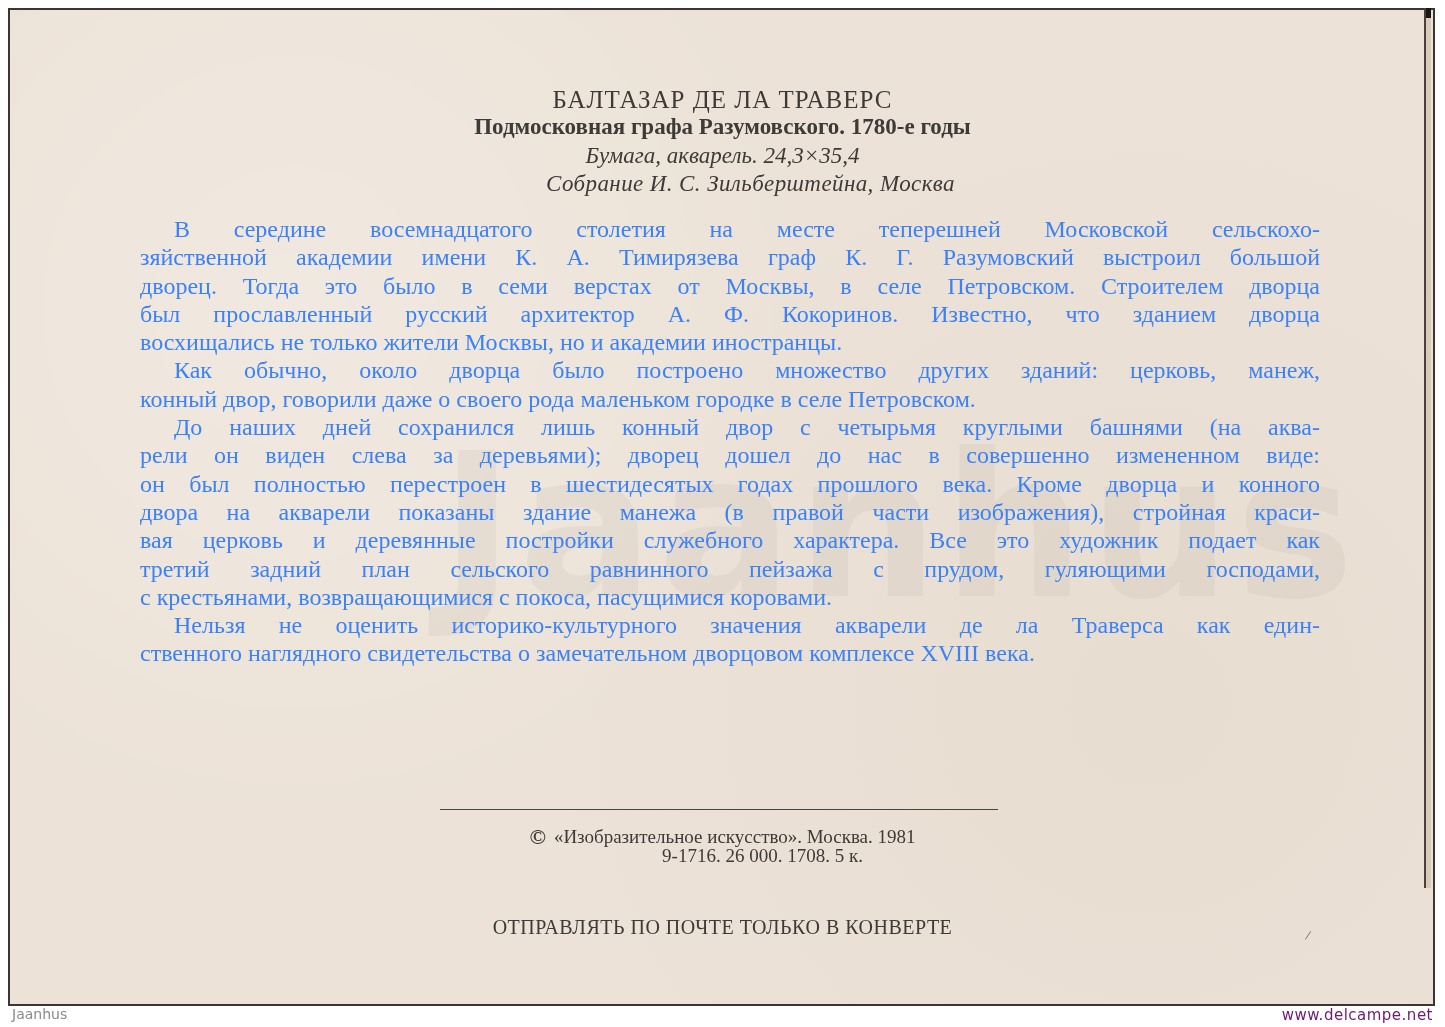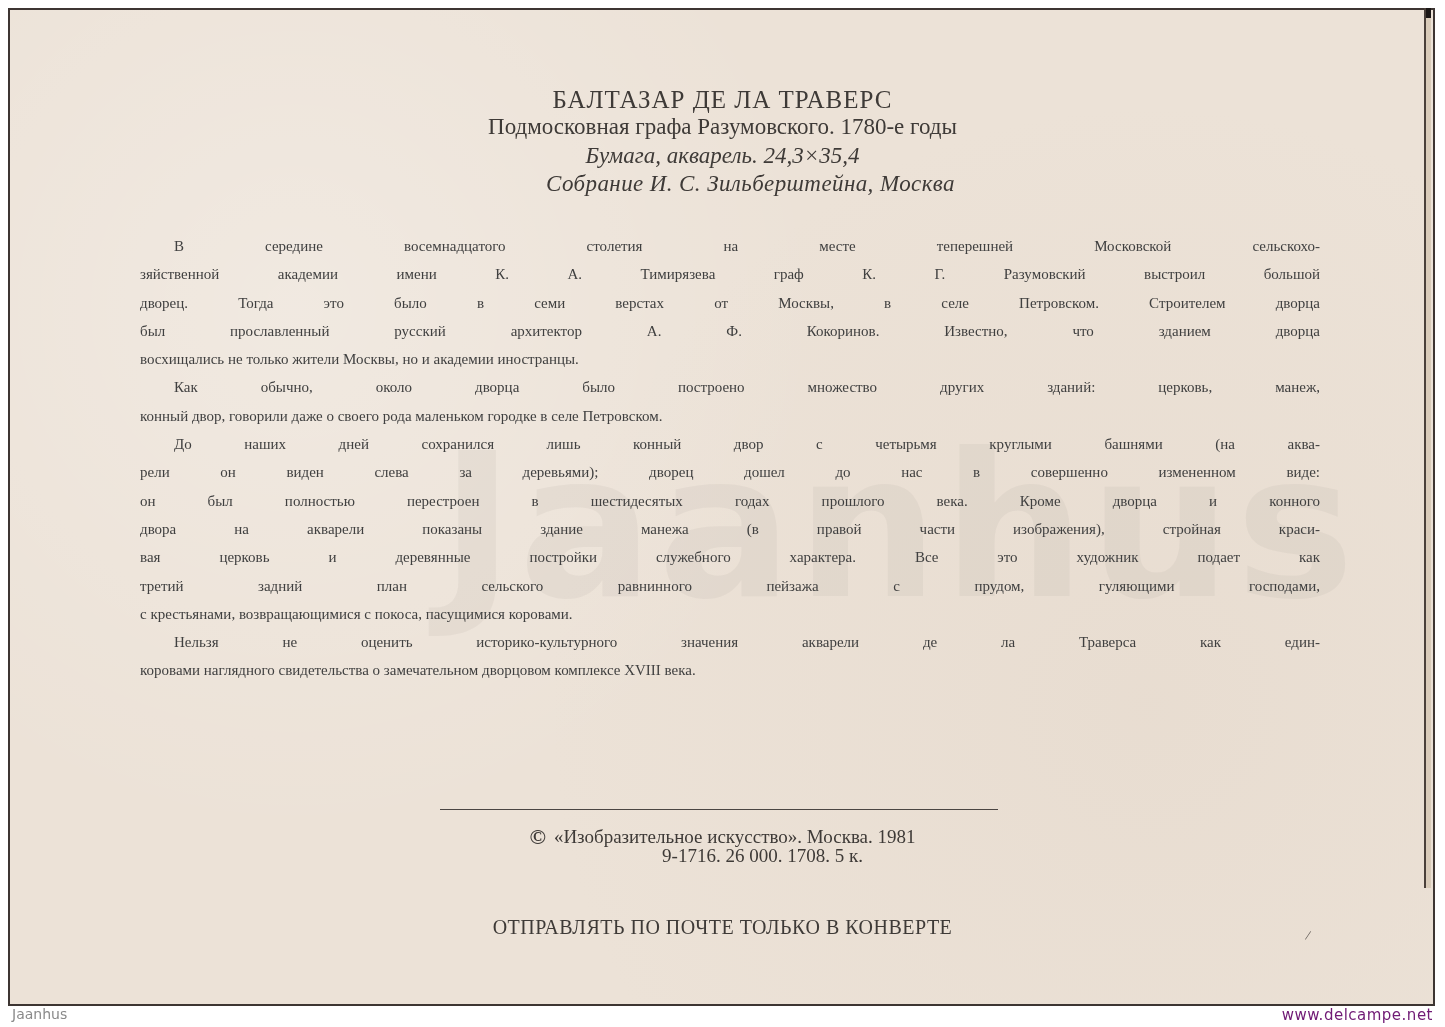--- a/index.html
+++ b/index.html
@@ -35,31 +35,31 @@
     background: #1b1716;
   }
   .heading {
     position: absolute;
     left: 0; width: 1445px;
     text-align: center;
     color: #3e3a37;
     line-height: 28px;
   }
   .h-title { top: 86px; font-size: 25px; letter-spacing: 1px; }
-  .h-sub { top: 113px; font-size: 23px; }
+  .h-sub { top: 113px; font-size: 23px; font-weight: bold; }
   .h-medium { top: 142px; font-size: 23px; font-style: italic; }
   .h-collection { top: 170px; font-size: 23px; font-style: italic; letter-spacing: 0.4px; padding-left: 28px; }
 
   .body-text {
     position: absolute;
-    left: 140px; top: 232px;
+    left: 140px; top: 215px;
     width: 1180px;
-    font-size: 15px;
+    font-size: 24px;
     line-height: 28.3px;
-    color: #404040;
+    color: #3b82f6;
   }
   .line {
     display: block;
     text-align: justify;
     text-align-last: justify;
     height: 28.3px;
     white-space: nowrap;
     overflow: visible;
   }
   .line.last { text-align-last: left; }
@@ -147,21 +147,21 @@
 
   <span class="line indent">До наших дней сохранился лишь конный двор с четырьмя круглыми башнями (на аква-</span>
   <span class="line">рели он виден слева за деревьями); дворец дошел до нас в совершенно измененном виде:</span>
   <span class="line">он был полностью перестроен в шестидесятых годах прошлого века. Кроме дворца и конного</span>
   <span class="line">двора на акварели показаны здание манежа (в правой части изображения), стройная краси-</span>
   <span class="line">вая церковь и деревянные постройки служебного характера. Все это художник подает как</span>
   <span class="line">третий задний план сельского равнинного пейзажа с прудом, гуляющими господами,</span>
   <span class="line last">с крестьянами, возвращающимися с покоса, пасущимися коровами.</span>
 
   <span class="line indent">Нельзя не оценить историко-культурного значения акварели де ла Траверса как един-</span>
-  <span class="line last">коровами наглядного свидетельства о замечательном дворцовом комплексе XVIII века.</span>
+  <span class="line last">ственного наглядного свидетельства о замечательном дворцовом комплексе XVIII века.</span>
 </div>
 
 <div class="rule"></div>
 
 <div class="footer-line f-copy">
   <span class="copy-sign">©</span><span>«Изобразительное искусство». Москва. 1981</span>
 </div>
 <div class="footer-line f-print">9-1716. 26 000. 1708. 5 к.</div>
 <div class="footer-line f-post">ОТПРАВЛЯТЬ ПО ПОЧТЕ ТОЛЬКО В КОНВЕРТЕ</div>
 

